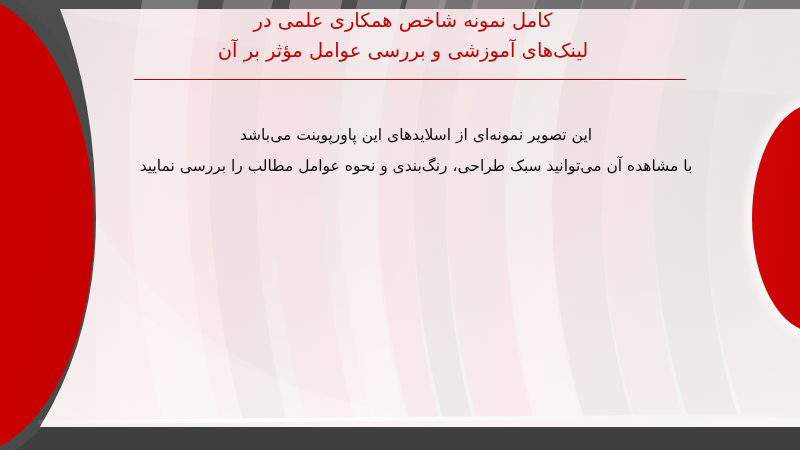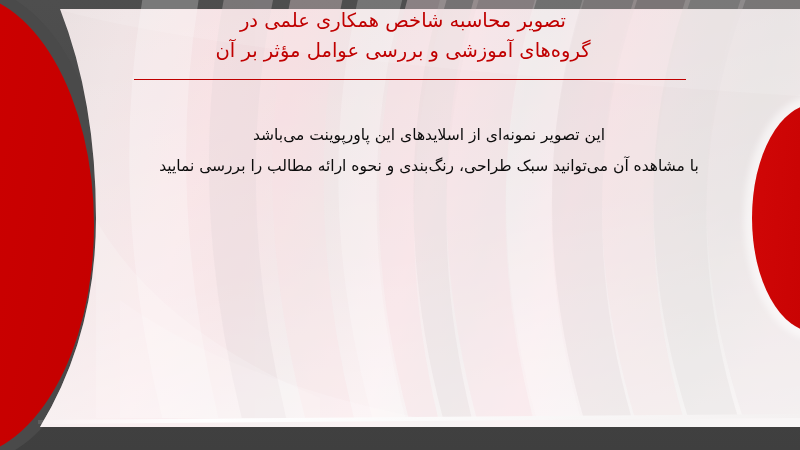--- a/index.html
+++ b/index.html
@@ -140,21 +140,21 @@
     top: 79px;
     width: 552px;
     height: 0;
     border-top: 1.6px solid #c00000;
     z-index: 6;
   }
 
   
   .body-block {
     position: absolute;
-    left: 129px;
+    left: 116px;
     top: 120px;
     width: 600px;
     text-align: center;
     direction: rtl;
     z-index: 6;
   }
   .body-line {
     color: #0b0b0b;
     font-size: 15.5px;
     line-height: 31px;
@@ -199,23 +199,23 @@
       </g>
     </svg>
   </div>
 
   <div class="panel-bottom-edge"></div>
 
   <div class="right-circle-halo"></div>
   <div class="right-circle"></div>
 
   <div class="title-block">
-    <div class="title-line">تصویر محاسبه شاخص همکاری علمی در</div>
-    <div class="title-line">گروه‌های آموزشی و بررسی عوامل مؤثر بر آن</div>
+    <div class="title-line">کامل نمونه شاخص همکاری علمی در</div>
+    <div class="title-line">لینک‌های آموزشی و بررسی عوامل مؤثر بر آن</div>
   </div>
   <div class="title-rule"></div>
 
   <div class="body-block">
     <div class="body-line">این تصویر نمونه‌ای از اسلایدهای این پاورپوینت می‌باشد</div>
-    <div class="body-line">با مشاهده آن می‌توانید سبک طراحی، رنگ‌بندی و نحوه ارائه مطالب را بررسی نمایید</div>
+    <div class="body-line">با مشاهده آن می‌توانید سبک طراحی، رنگ‌بندی و نحوه عوامل مطالب را بررسی نمایید</div>
   </div>
 
 </div>
 
 </body></html>

